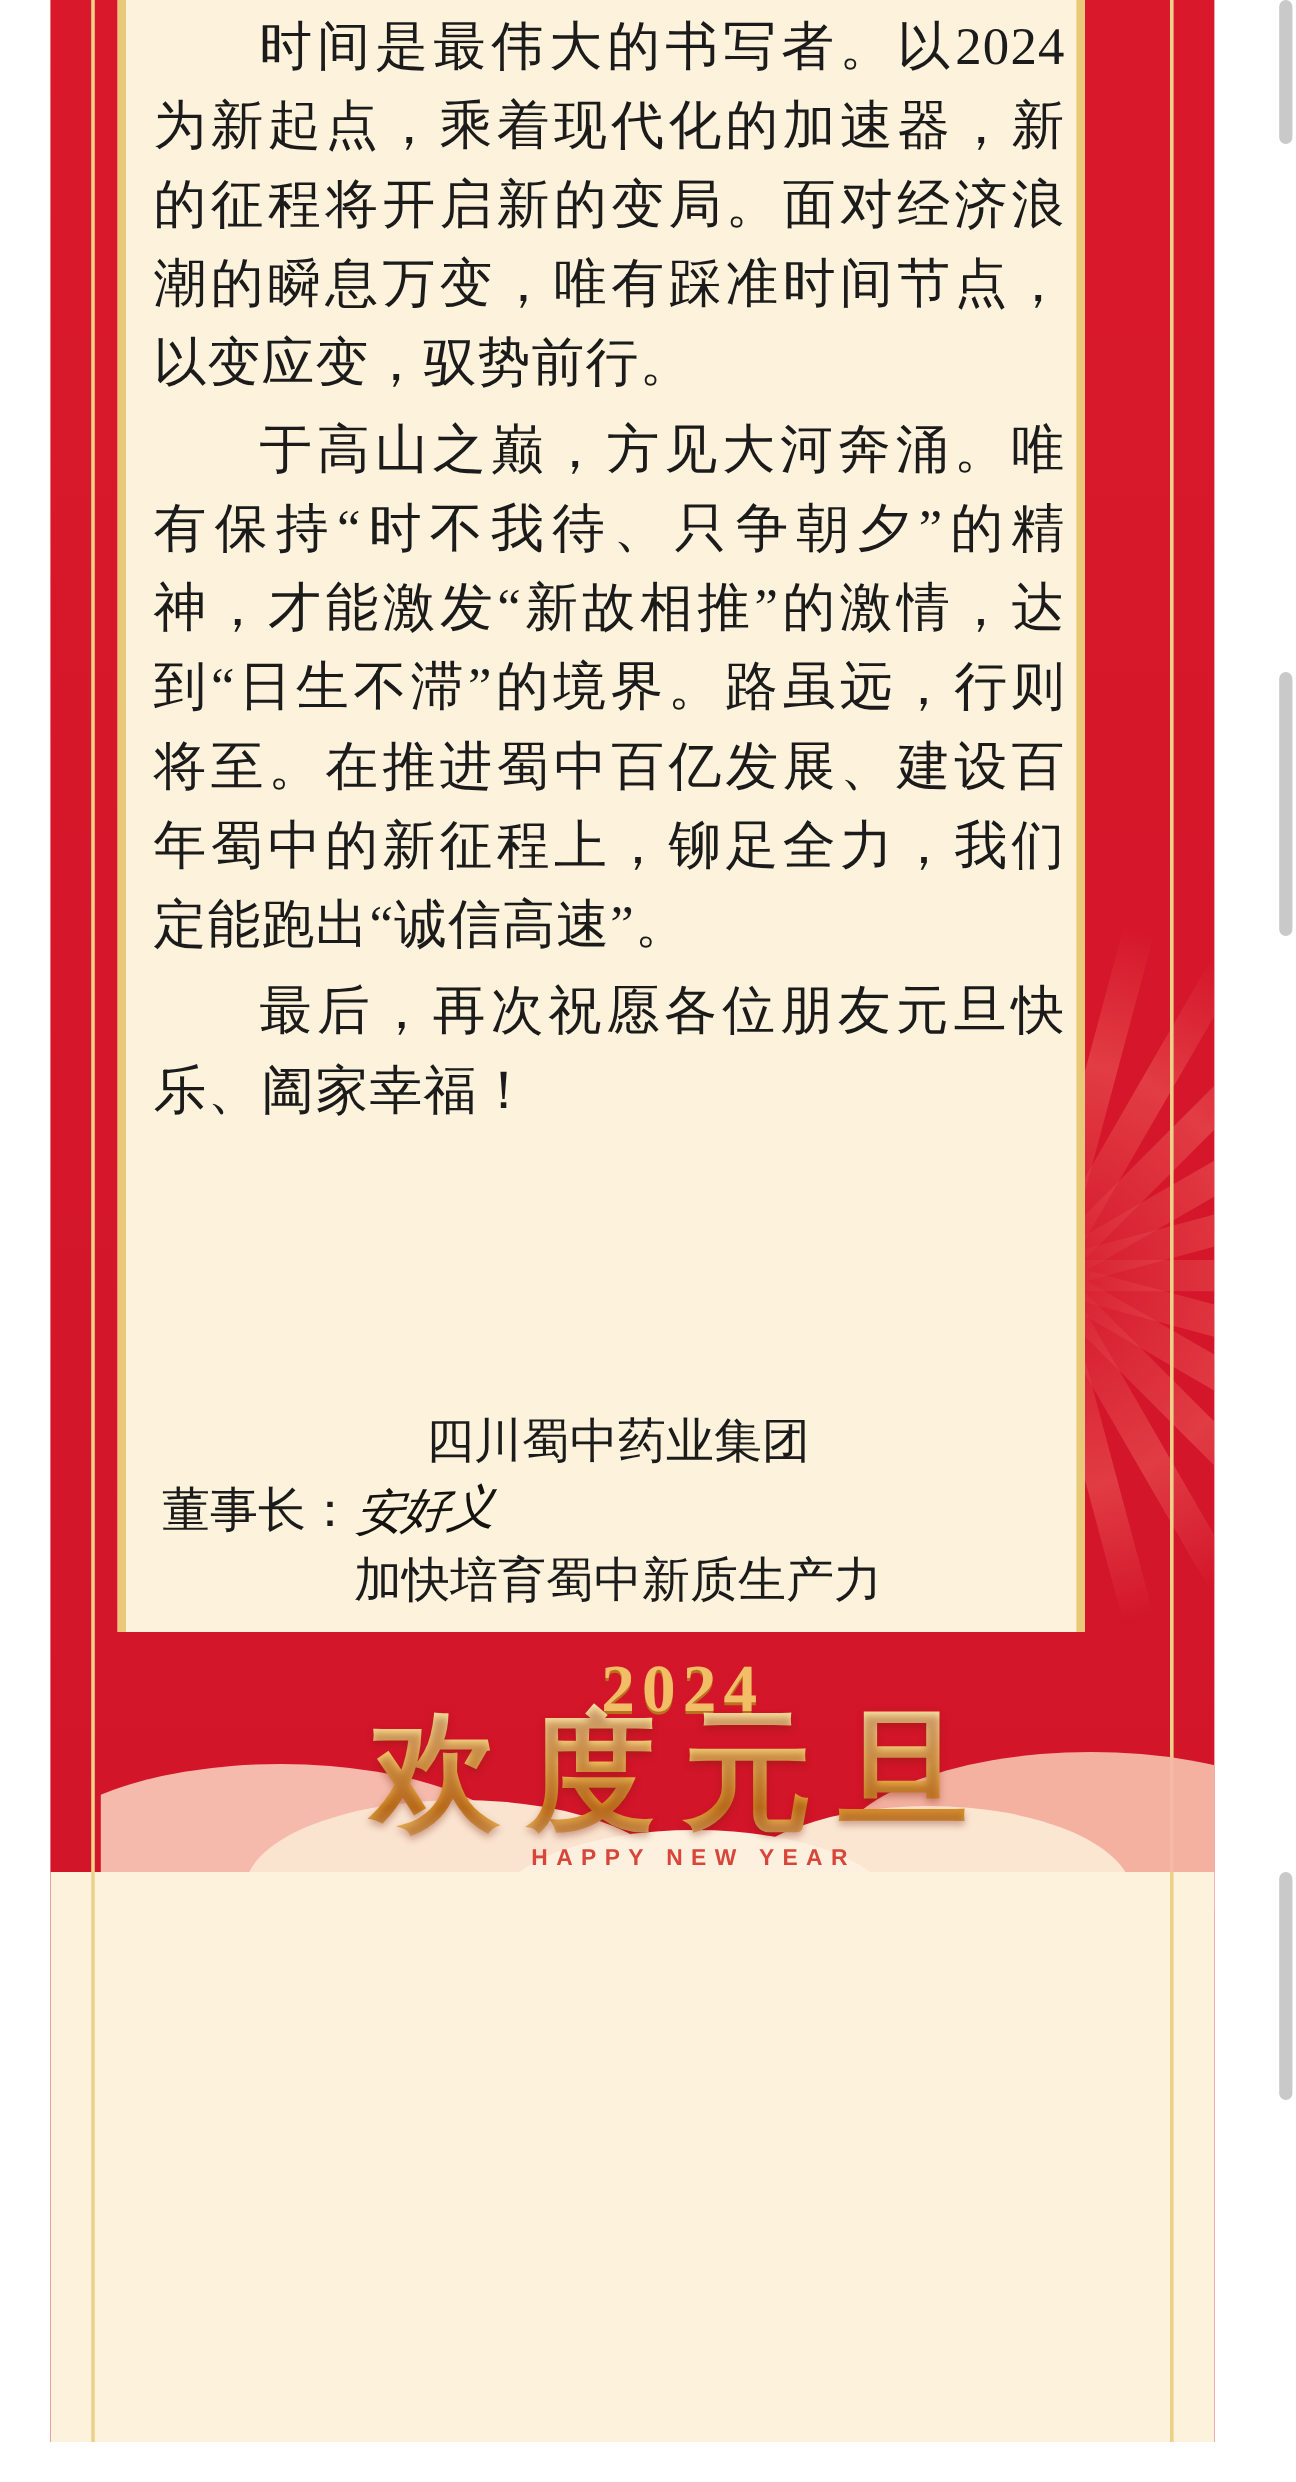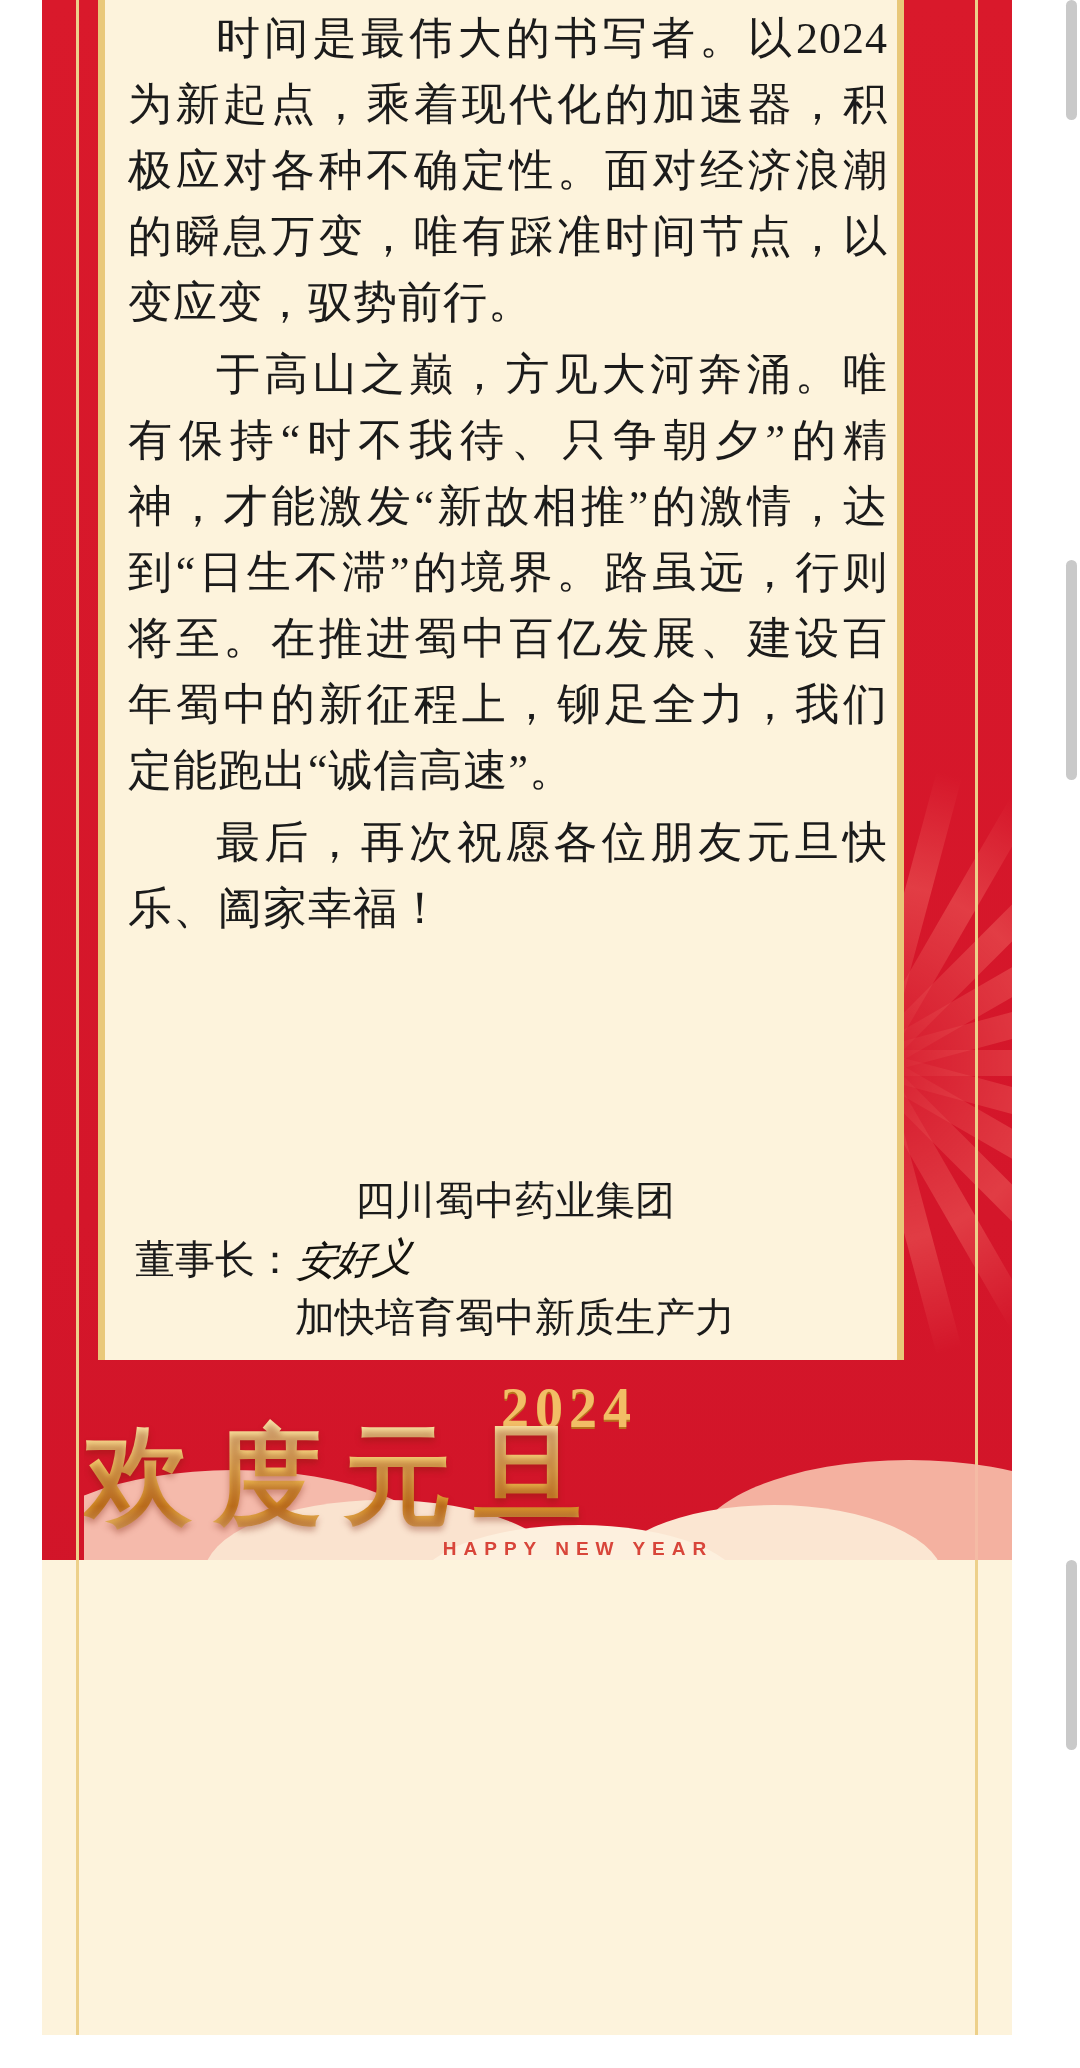--- a/index.html
+++ b/index.html
@@ -162,20 +162,21 @@
     font-weight: bold;
     color: #f4c76a;
     letter-spacing: 6px;
     text-shadow: 0 2px 0 #b8791d;
     opacity: .95;
   }
   .banner-title {
     position: absolute;
     left: 0; right: 0;
     top: 44px;
+    text-align: center;
     font-family: Liberation Serif, serif;
     font-size: 108px;
     font-weight: bold;
     letter-spacing: 22px;
     color: #f6ce74;
     background: linear-gradient(180deg, #fff2c4 0%, #f2c35f 45%, #d78f25 70%, #fbe6a8 100%);
     -webkit-background-clip: text;
     background-clip: text;
     -webkit-text-fill-color: transparent;
     text-shadow: 0 4px 6px rgba(120,30,10,.35);
@@ -253,21 +254,21 @@
     </div>
 
     <div class="rail left"></div>
     <div class="rail right"></div>
 
     <div class="panel">
       <div class="panel-inner"></div>
     </div>
 
     <div class="letter">
-      <p>时间是最伟大的书写者。以2024为新起点，乘着现代化的加速器，积极应对各种不确定性。面对经济浪潮的瞬息万变，唯有踩准时间节点，以变应变，驭势前行。</p>
+      <p>时间是最伟大的书写者。以2024为新起点，乘着现代化的加速器，新的征程将开启新的变局。面对经济浪潮的瞬息万变，唯有踩准时间节点，以变应变，驭势前行。</p>
       <p>于高山之巅，方见大河奔涌。唯有保持“时不我待、只争朝夕”的精神，才能激发“新故相推”的激情，达到“日生不滞”的境界。路虽远，行则将至。在推进蜀中百亿发展、建设百年蜀中的新征程上，铆足全力，我们定能跑出“诚信高速”。</p>
       <p>最后，再次祝愿各位朋友元旦快乐、阖家幸福！</p>
     </div>
 
     <div class="sign">
       <span class="line">四川蜀中药业集团</span>
       <span class="chair-row">
         <span>董事长：</span>
         <span class="handwritten">安好义</span>
       </span>

